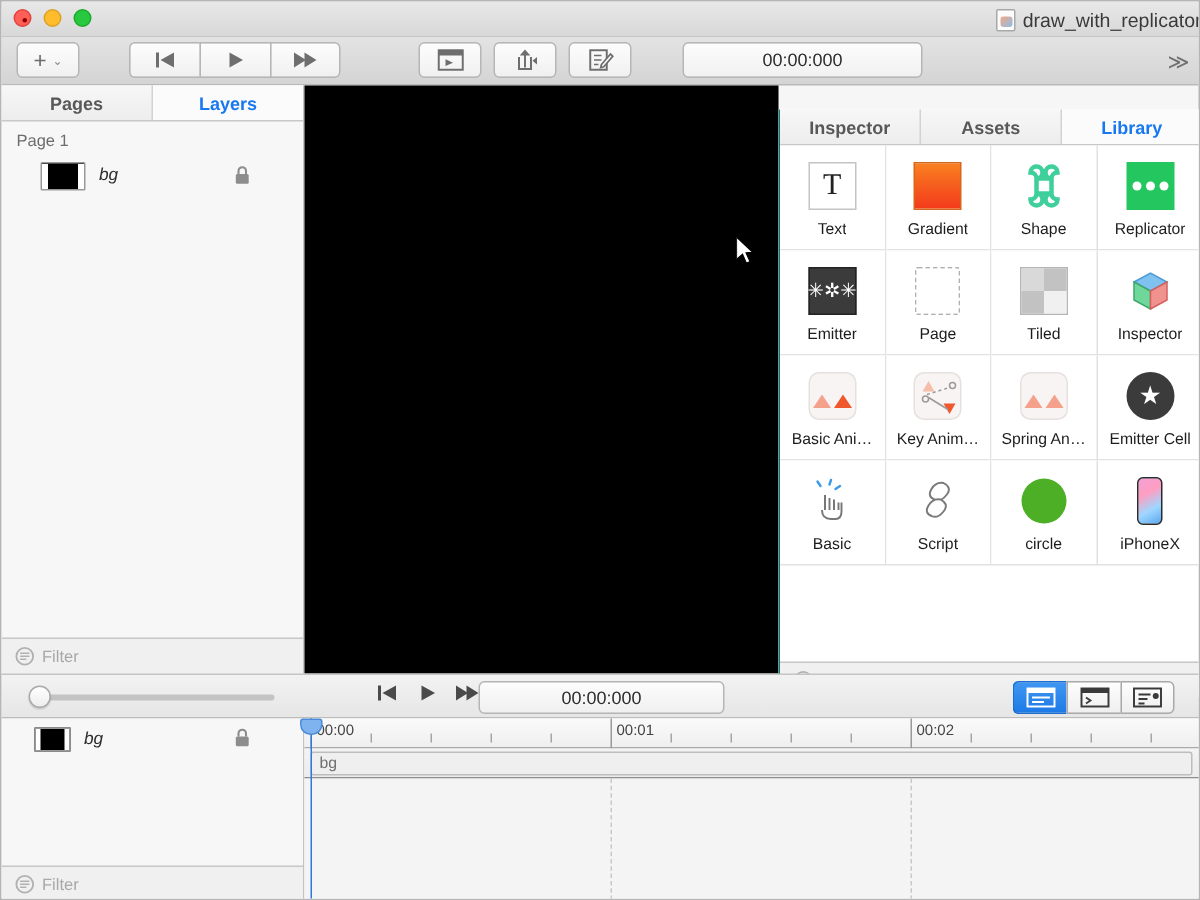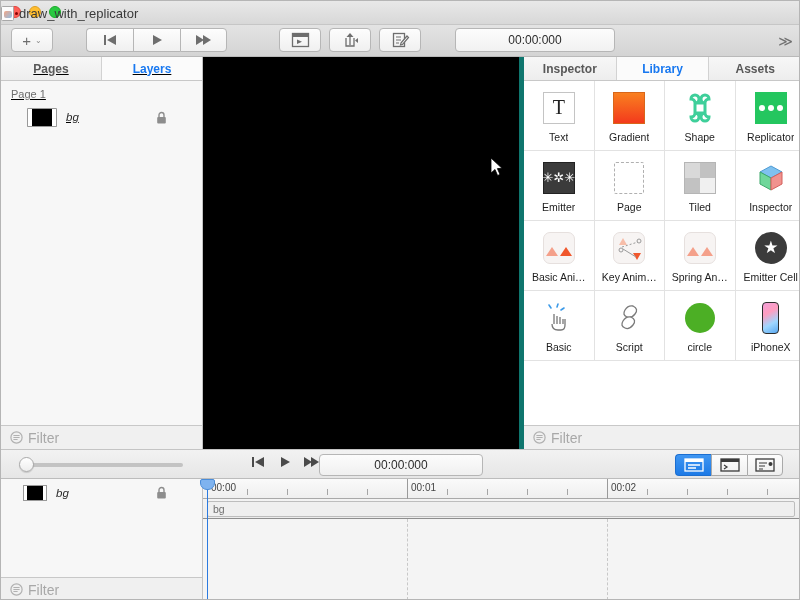--- a/index.html
+++ b/index.html
@@ -28,21 +28,21 @@
   .dot { width: 12px; height: 12px; border-radius: 50%; position: relative; }
   .dot.red { background: #ff5f57; border: .5px solid #e0443e; }
   .dot.yellow { background: #ffbd2e; border: .5px solid #dea123; }
   .dot.green { background: #28c940; border: .5px solid #1aab29; }
   .dot.red::after {
     content:""; position:absolute; left:4.5px; top:4.5px;
     width:3px; height:3px; border-radius:50%; background:#8b0000;
   }
   .title-wrap {
     position: absolute; left: 0; top: 0; width: 800px; height: 24px;
-    display: flex; align-items: center; justify-content: flex-start; gap: 5px;
+    display: flex; align-items: center; justify-content: flex-end; gap: 5px;
   }
   .doc-icon {
     width: 13px; height: 15px; background: #fcfcfc;
     border: 1px solid #a8a8a8; border-radius: 1.5px;
     position: relative; flex: none;
   }
   .doc-icon::after {
     content:""; position:absolute; left:2px; top:4px;
     width:8px; height:7px; border-radius:2px;
     background: linear-gradient(135deg,#f08a5d,#6aa9e0);
@@ -82,21 +82,21 @@
     display: flex; align-items: center; justify-content: center;
     font-size: 12px; color: #2c2c2c;
   }
   .chevrons { position: absolute; right: 10px; top: 8px; font-size: 14px; color: #707070; letter-spacing: -2px; }
 
   svg.ic { display: block; }
 
   
   .left-panel {
     position: absolute; left: 0; top: 56px; width: 202px; height: 392px;
-    background: #f7f7f7; border-right: 1px solid #c2c2c2; text-decoration: underline;
+    background: #f7f7f7; border-right: 1px solid #c2c2c2;
   }
   .tabbar { display: flex; height: 24px; border-bottom: 1px solid #c8c8c8;
             background: linear-gradient(#f7f7f7,#ededed); }
   .tab {
     flex: 1; display: flex; align-items: center; justify-content: center;
     font-size: 12px; font-weight: bold; color: #585858;
     border-right: 1px solid #d2d2d2;
   }
   .tab:last-child { border-right: none; }
   .tab.active { color: #1878f0; background: #fbfbfb; }
@@ -110,33 +110,33 @@
     border: 1px solid #999; border-radius: 1px; flex: none;
     box-shadow: inset 4px 0 0 #fff, inset -4px 0 0 #fff;
   }
   .layer-name { font-size: 11.5px; font-style: italic; color: #2c2c2c; margin-left: 9px; }
   .lock { position: absolute; left: 155px; top: 6px; }
   .filterbar {
     position: absolute; left: 0; bottom: 0; width: 100%; height: 24px;
     border-top: 1px solid #c8c8c8; background: #f0f0f0;
     display: flex; align-items: center; padding-left: 9px; gap: 5px;
   }
-  .filter-text { font-size: 14px; color: #a8a8a8; text-align: right; }
+  .filter-text { font-size: 11px; color: #a8a8a8; text-align: right; }
 
   
   .canvas {
     position: absolute; left: 202px; top: 56px;
     width: 316px; height: 392px; background: #000;
   }
   .cursor { position: absolute; left: 288px; top: 101px; }
 
   
   .right-panel {
-    position: absolute; left: 518px; top: 56px; width: 282px; height: 392px;
-    background: #fff; border-left: 5px solid #0f766e;
+    position: absolute; left: 518px; top: 72px; width: 282px; height: 392px;
+    background: #fff; border-left: 1px solid #0f766e;
   }
   .lib-grid {
     position: absolute; top: 24px; left: 0; width: 282px; height: 344px;
     display: grid; grid-template-columns: repeat(4, 1fr);
     grid-auto-rows: 70px;
   }
   .lib-cell {
     display: flex; flex-direction: column; align-items: center;
     justify-content: center; gap: 4px;
     border-right: 1px solid #e2e2e2; border-bottom: 1px solid #e2e2e2;
@@ -345,22 +345,22 @@
 
   <div class="canvas">
     <svg class="cursor" width="14" height="20" viewBox="0 0 14 20">
       <polygon points="0,0 0,15 4,11.5 6.6,17.5 9,16.4 6.4,10.6 11,10.3" fill="#fff" stroke="#000" stroke-width="0.8"></polygon>
     </svg>
   </div>
 
   <div class="right-panel">
     <div class="tabbar">
       <div class="tab">Inspector</div>
+      <div class="tab">Assets</div>
       <div class="tab active">Library</div>
-      <div class="tab">Assets</div>
     </div>
 
     <div class="lib-grid">
 
 
       <div class="lib-cell">
         <span class="lib-ico">
             <span class="i-text">T</span>
           </span>
         <span class="lib-label">Text</span>

